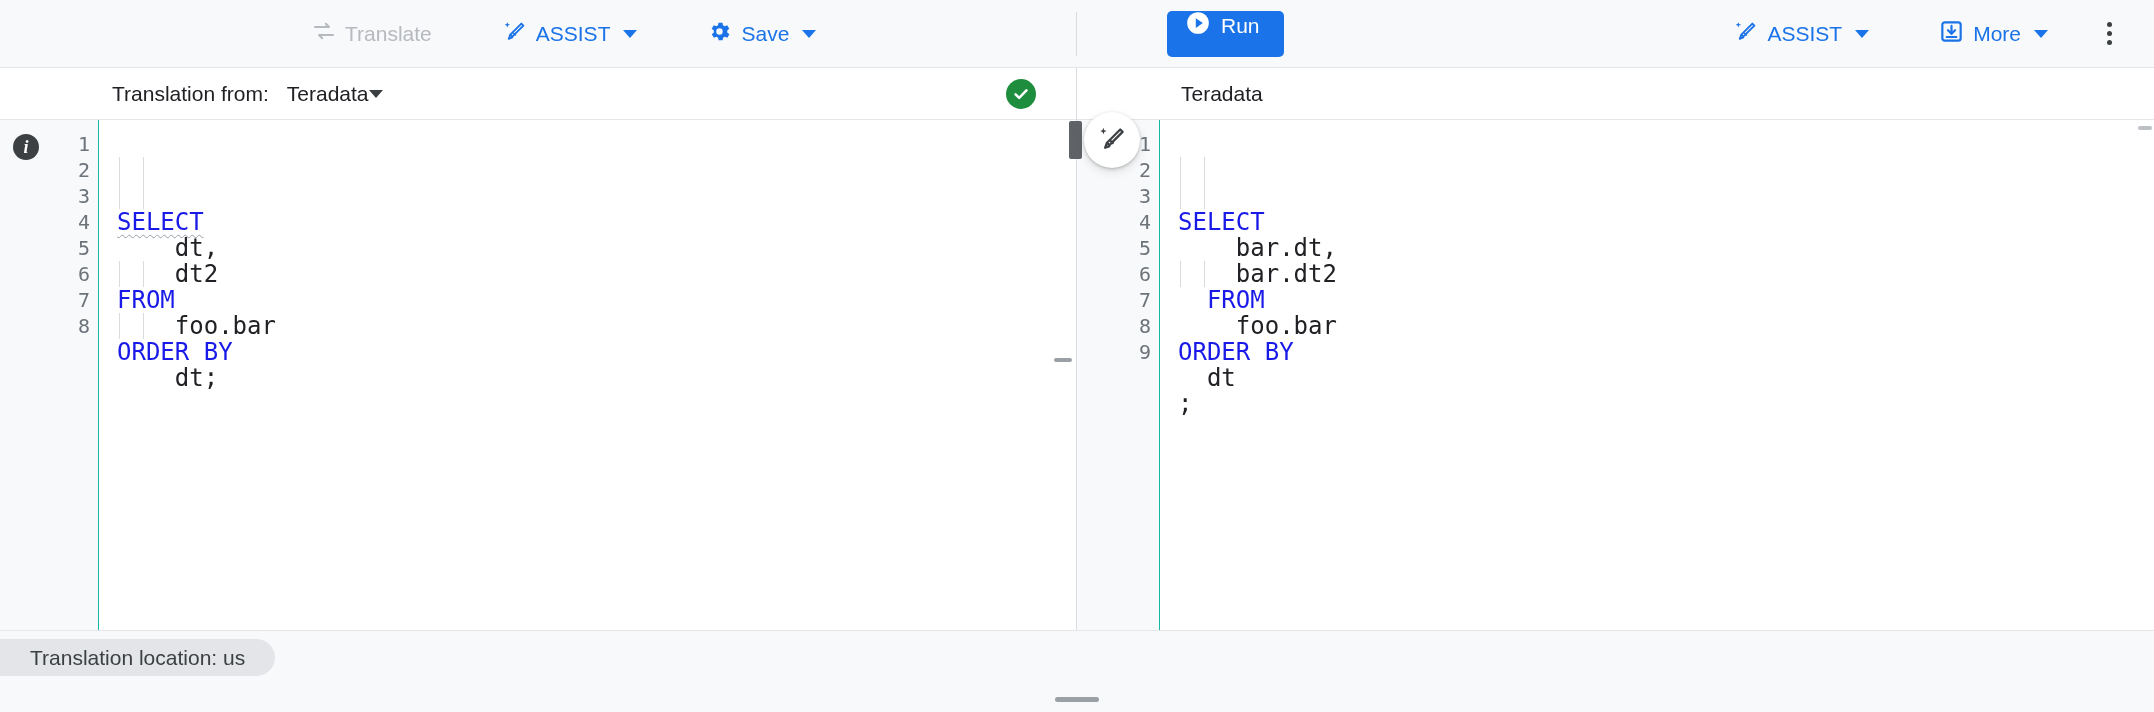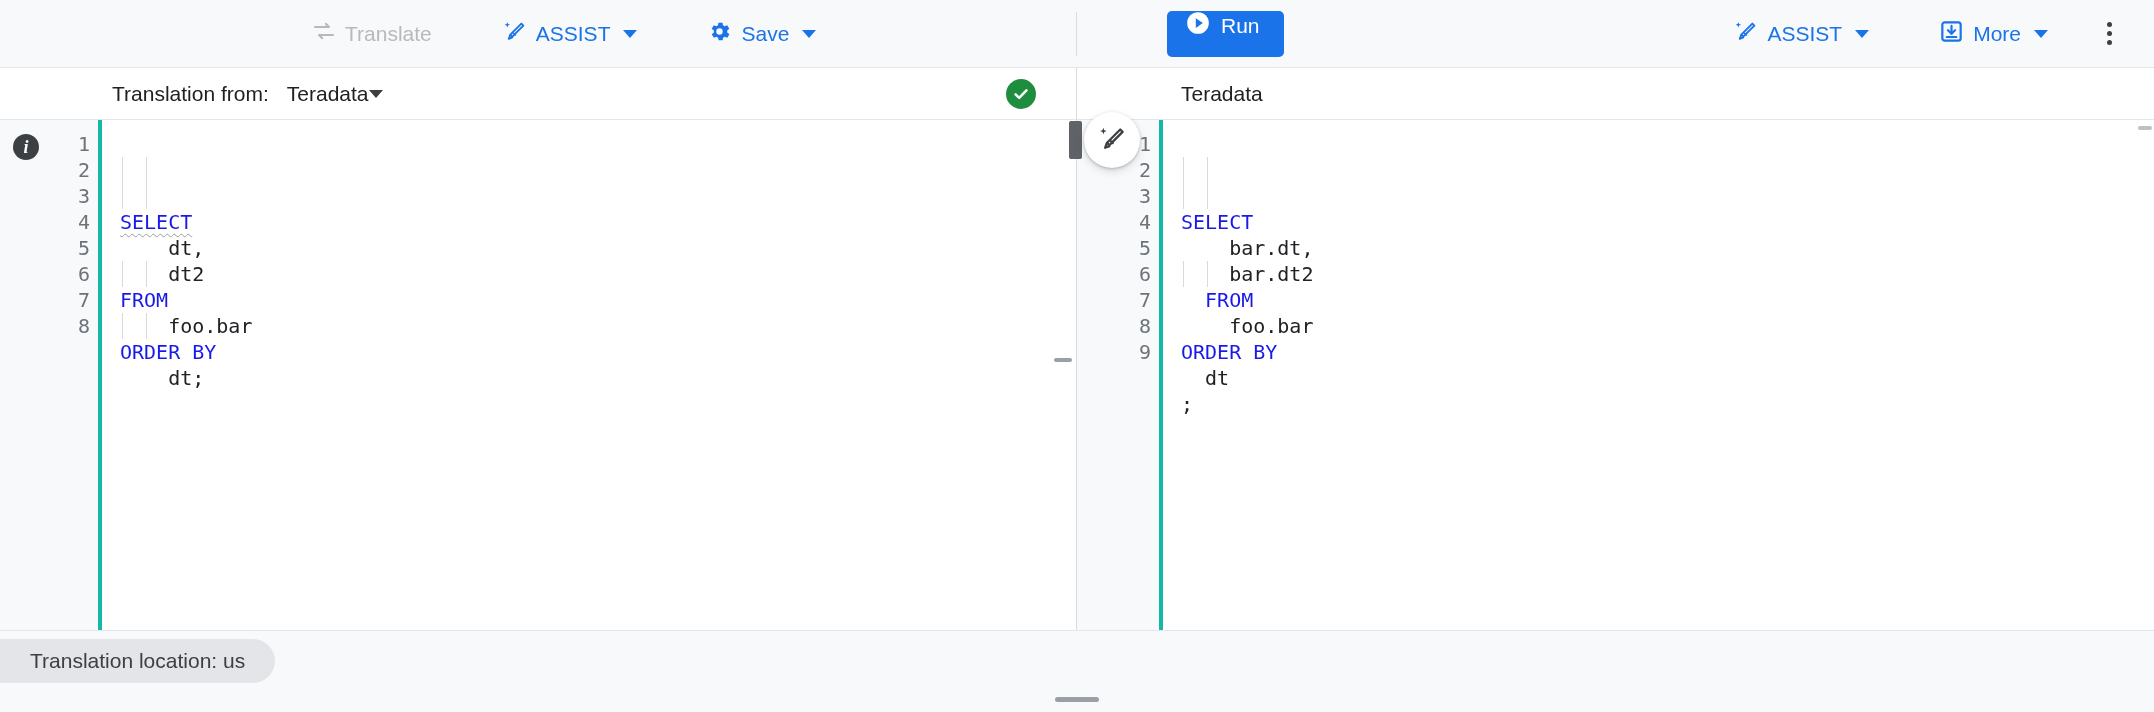--- a/index.html
+++ b/index.html
@@ -122,24 +122,24 @@
   .linenos {
     width: 46px; min-width: 46px; background: #f8f9fa;
     padding-top: 11px; text-align: right; padding-right: 8px;
     font-family: "DejaVu Sans Mono", monospace;
     font-size: 20px; line-height: 26px; color: #6c737a;
     user-select: none;
   }
   .code-area {
     flex: 1; padding-top: 11px; padding-left: 18px;
     font-family: "DejaVu Sans Mono", monospace;
-    font-size: 20px; line-height: 26px;
+    font-size: 24px; line-height: 26px;
     color: #202124; position: relative;
     white-space: pre; overflow: hidden;
-    border-left: 4px solid #14b8a6;
+    border-left: 1px solid #14b8a6;
   }
   .code-line { height: 26px; position: relative; }
   .kw { color: #1a1ae8; }
   .sq {
     text-decoration: underline wavy #9aa0a6;
     text-underline-offset: 4px;
     text-decoration-thickness: 1px;
   }
   .indent-guides {
     position: absolute; top: 11px; left: 18px;
@@ -169,21 +169,21 @@
     z-index: 7; cursor: pointer;
   }
 
   
   .footer {
     height: 82px; min-height: 82px; position: relative;
     background: #f8f9fa; border-top: 1px solid #e4e6e9;
   }
   .loc-chip {
     position: absolute; left: 0; top: 8px;
-    height: 44px; padding: 0 30px 0 30px;
+    height: 37px; padding: 0 30px 0 30px;
     background: #e3e5e8; color: #3c4043;
     border-radius: 0 22px 22px 0;
     display: flex; align-items: center;
     font-size: 21px; white-space: nowrap;
   }
   .vresize {
     position: absolute; left: 50%; transform: translateX(-50%);
     bottom: 10px; width: 44px; height: 5px;
     background: #9aa0a6; border-radius: 3px; cursor: row-resize;
   }

